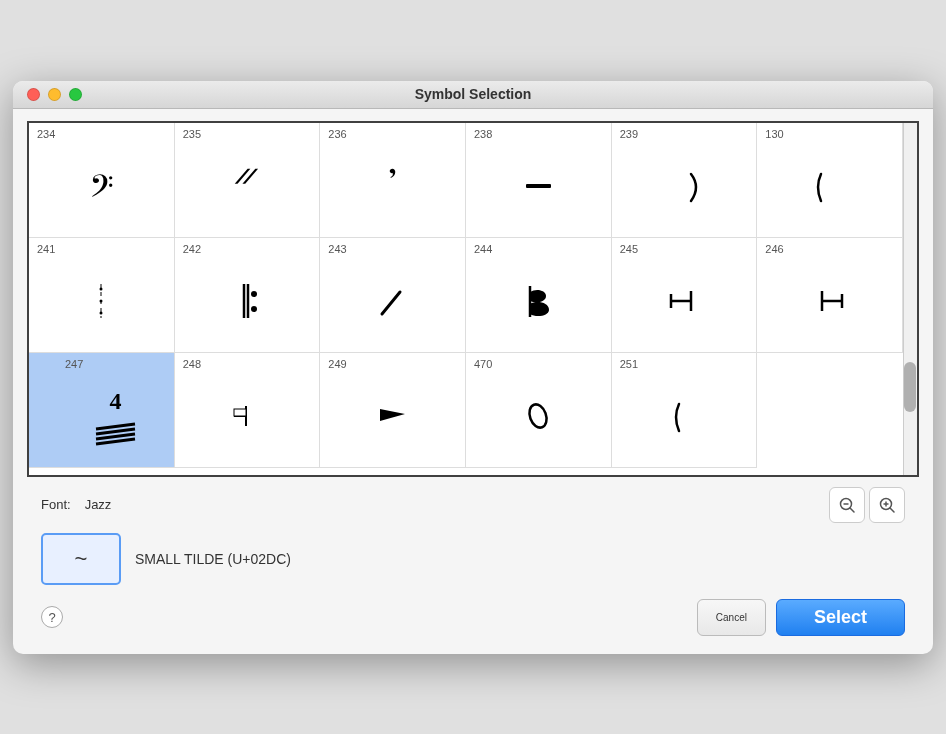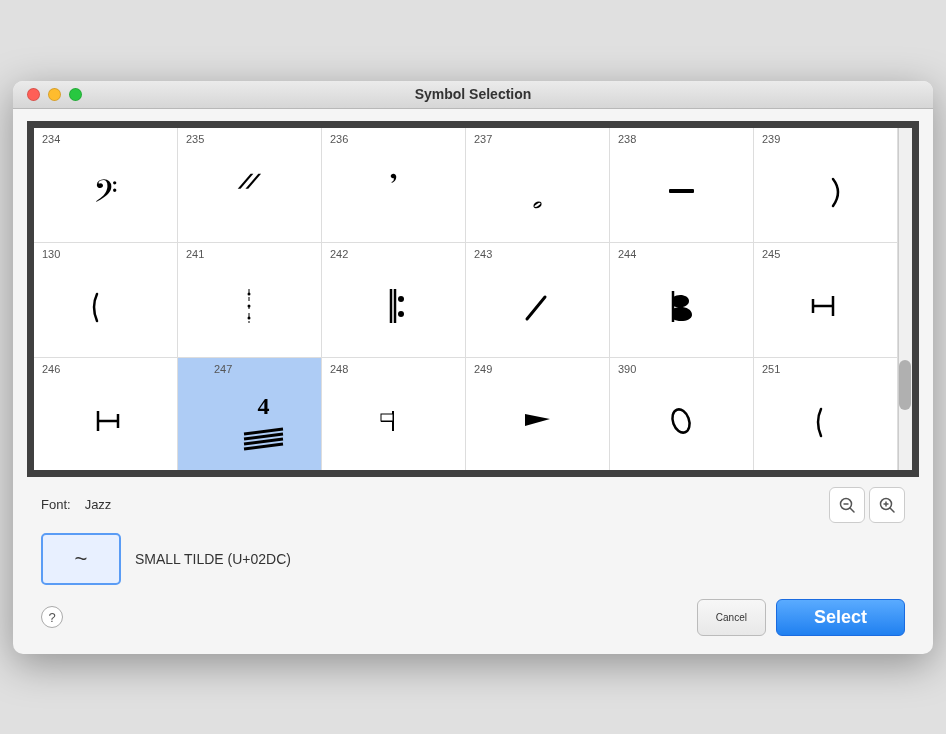--- a/index.html
+++ b/index.html
@@ -47,21 +47,21 @@
       left: 50%;
       transform: translateX(-50%);
       font-size: 14px;
       font-weight: 600;
       color: #333;
     }
     .content {
       padding: 12px 14px 14px;
     }
     .symbol-grid-container {
-      border: 7px solid #404040;
+      border: 2px solid #404040;
       background: #fff;
       overflow: hidden;
       position: relative;
       height: 356px;
     }
     .symbol-grid {
       display: grid;
       grid-template-columns: repeat(6, 1fr);
       width: calc(100% - 14px);
     }
@@ -246,28 +246,20 @@
           </div>
           <div class="symbol-cell">
             <div class="cell-number">236</div>
             <div class="cell-symbol">
               <svg width="45" height="55" viewBox="0 0 45 55">
                 <text x="50%" y="65%" dominant-baseline="middle" text-anchor="middle" font-size="38" font-family="serif">𝄒</text>
               </svg>
             </div>
           </div>
           <div class="symbol-cell">
-            <div class="cell-number">237</div>
-            <div class="cell-symbol">
-              <svg width="45" height="55" viewBox="0 0 45 55">
-                <text x="50%" y="65%" dominant-baseline="middle" text-anchor="middle" font-size="34" font-family="serif">𝅗</text>
-              </svg>
-            </div>
-          </div>
-          <div class="symbol-cell">
             <div class="cell-number">238</div>
             <div class="cell-symbol">
               <svg width="45" height="55" viewBox="0 0 45 55">
                 <rect x="10" y="25" width="25" height="4" rx="1" fill="black"></rect>
               </svg>
             </div>
           </div>
           <div class="symbol-cell">
             <div class="cell-number">239</div>
             <div class="cell-symbol">
@@ -368,21 +360,21 @@
           </div>
           <div class="symbol-cell">
             <div class="cell-number">249</div>
             <div class="cell-symbol">
               <svg width="45" height="55" viewBox="0 0 45 55">
                 <path d="M 10 20 L 35 25 L 10 32 Z" fill="black"></path>
               </svg>
             </div>
           </div>
           <div class="symbol-cell">
-            <div class="cell-number">390</div>
+            <div class="cell-number">470</div>
             <div class="cell-symbol">
               <svg width="45" height="55" viewBox="0 0 45 55">
                 <ellipse cx="22" cy="27" rx="8" ry="12" stroke="black" stroke-width="2.5" fill="none" transform="rotate(-20, 22, 27)"></ellipse>
               </svg>
             </div>
           </div>
           <div class="symbol-cell">
             <div class="cell-number">251</div>
             <div class="cell-symbol">
               <svg width="45" height="55" viewBox="0 0 45 55">

